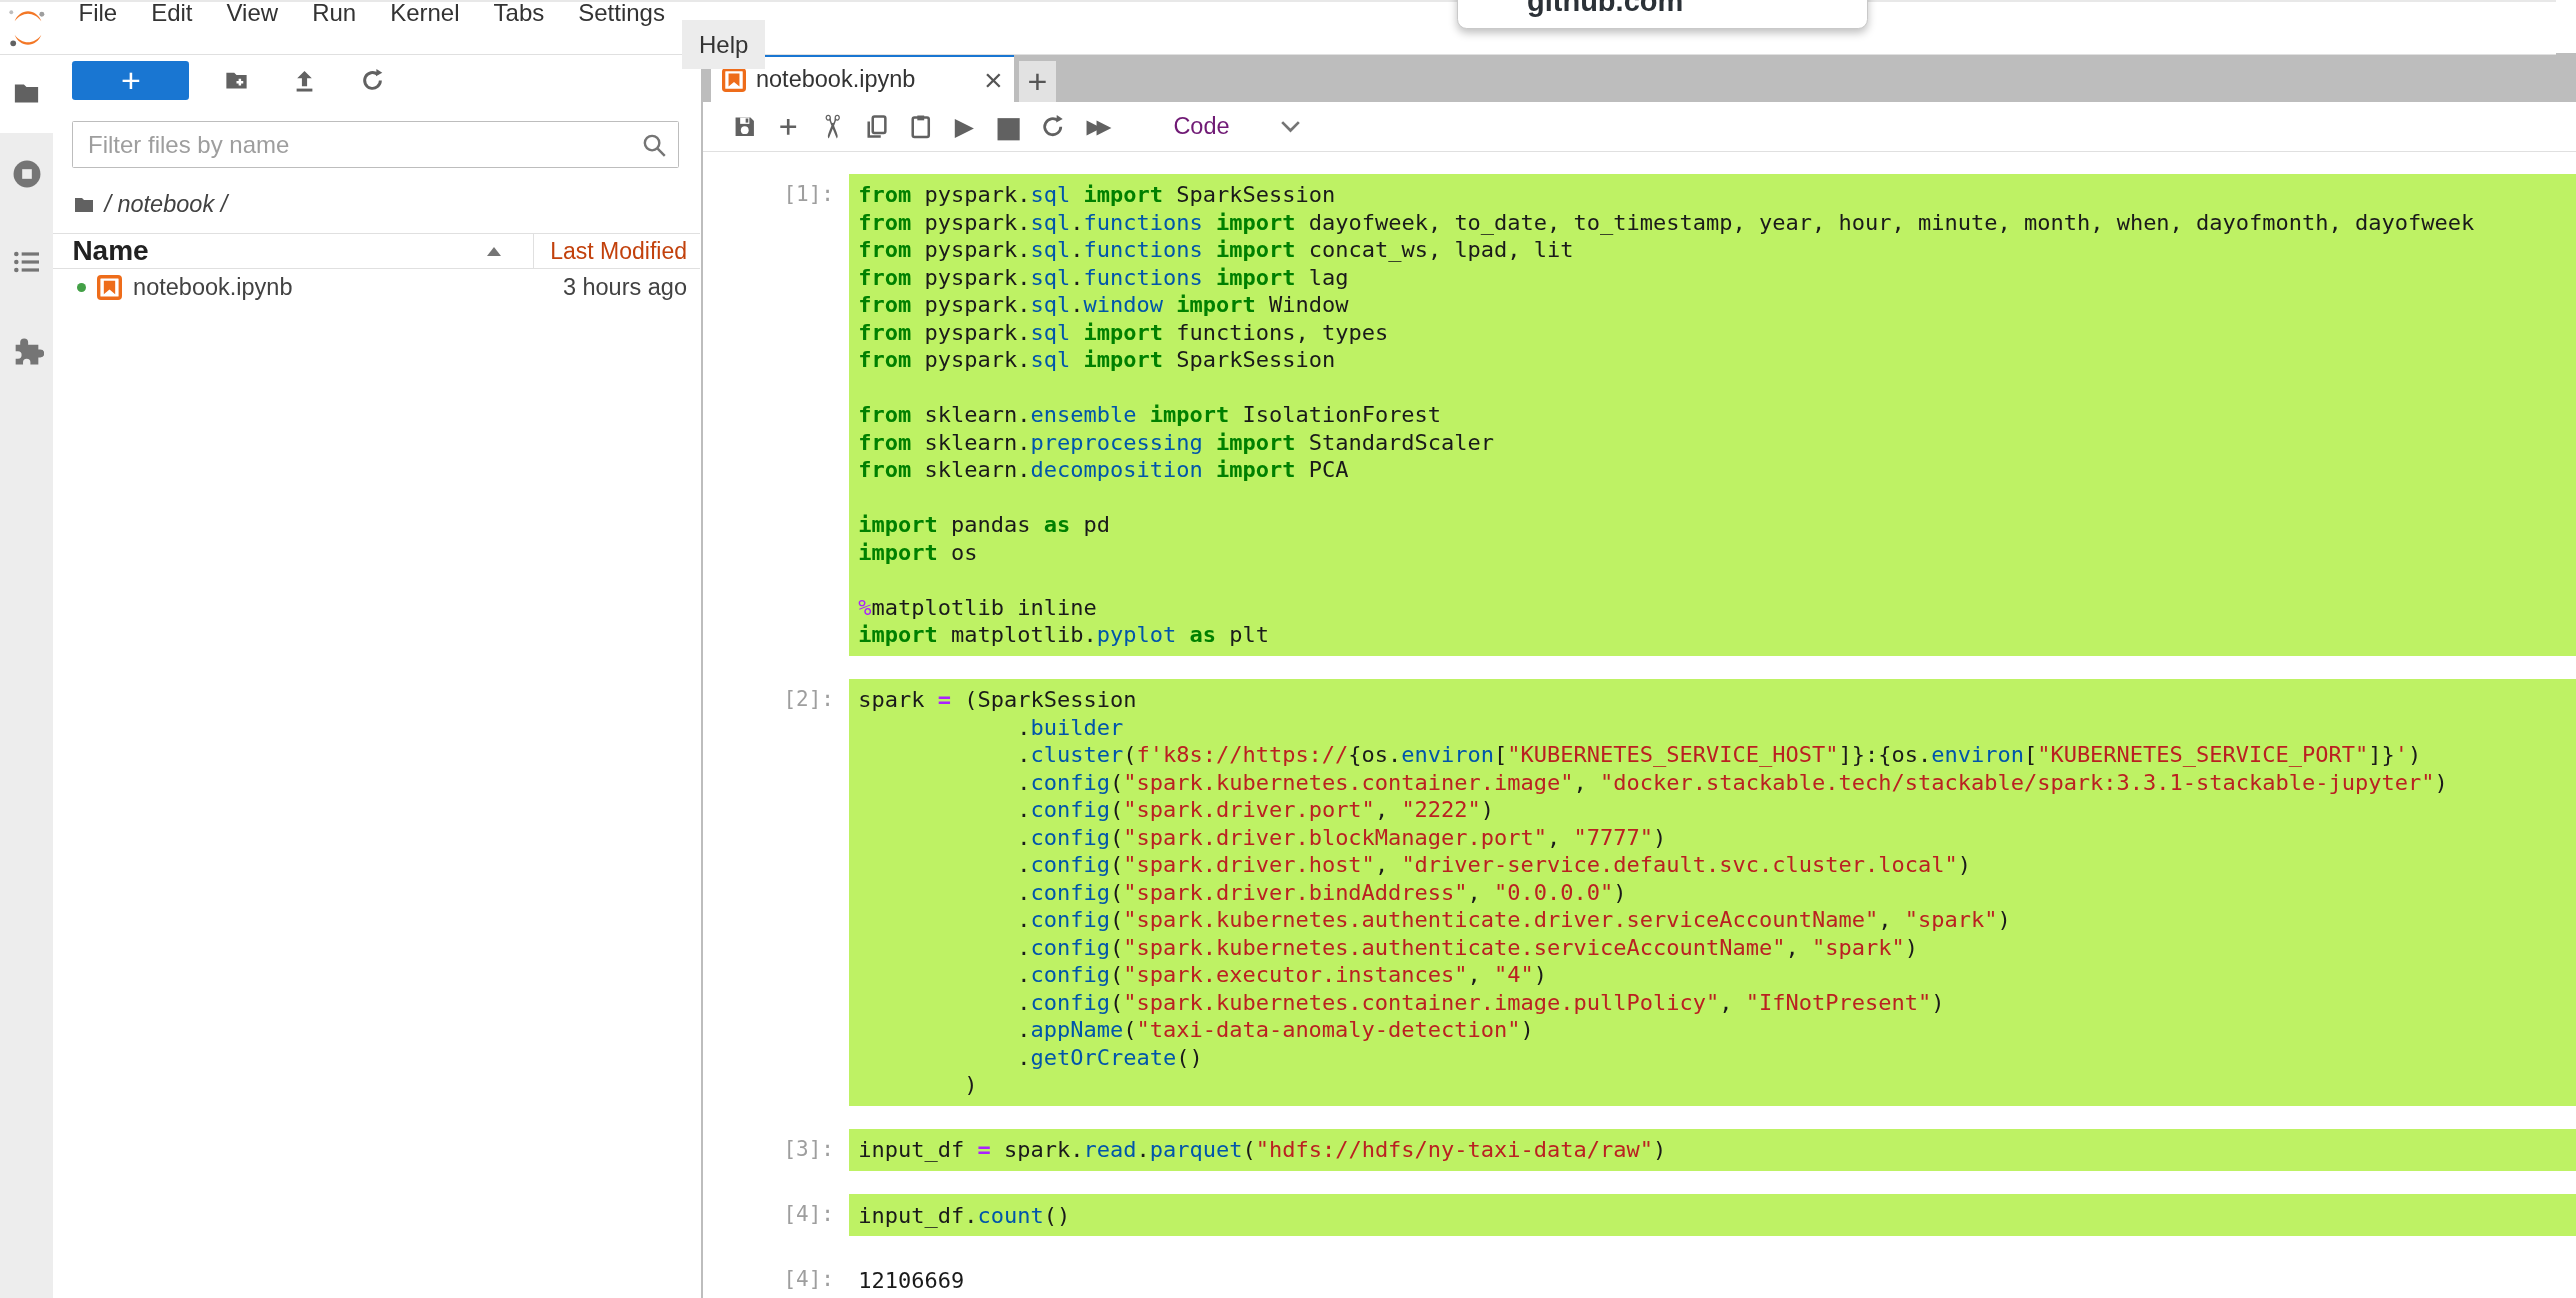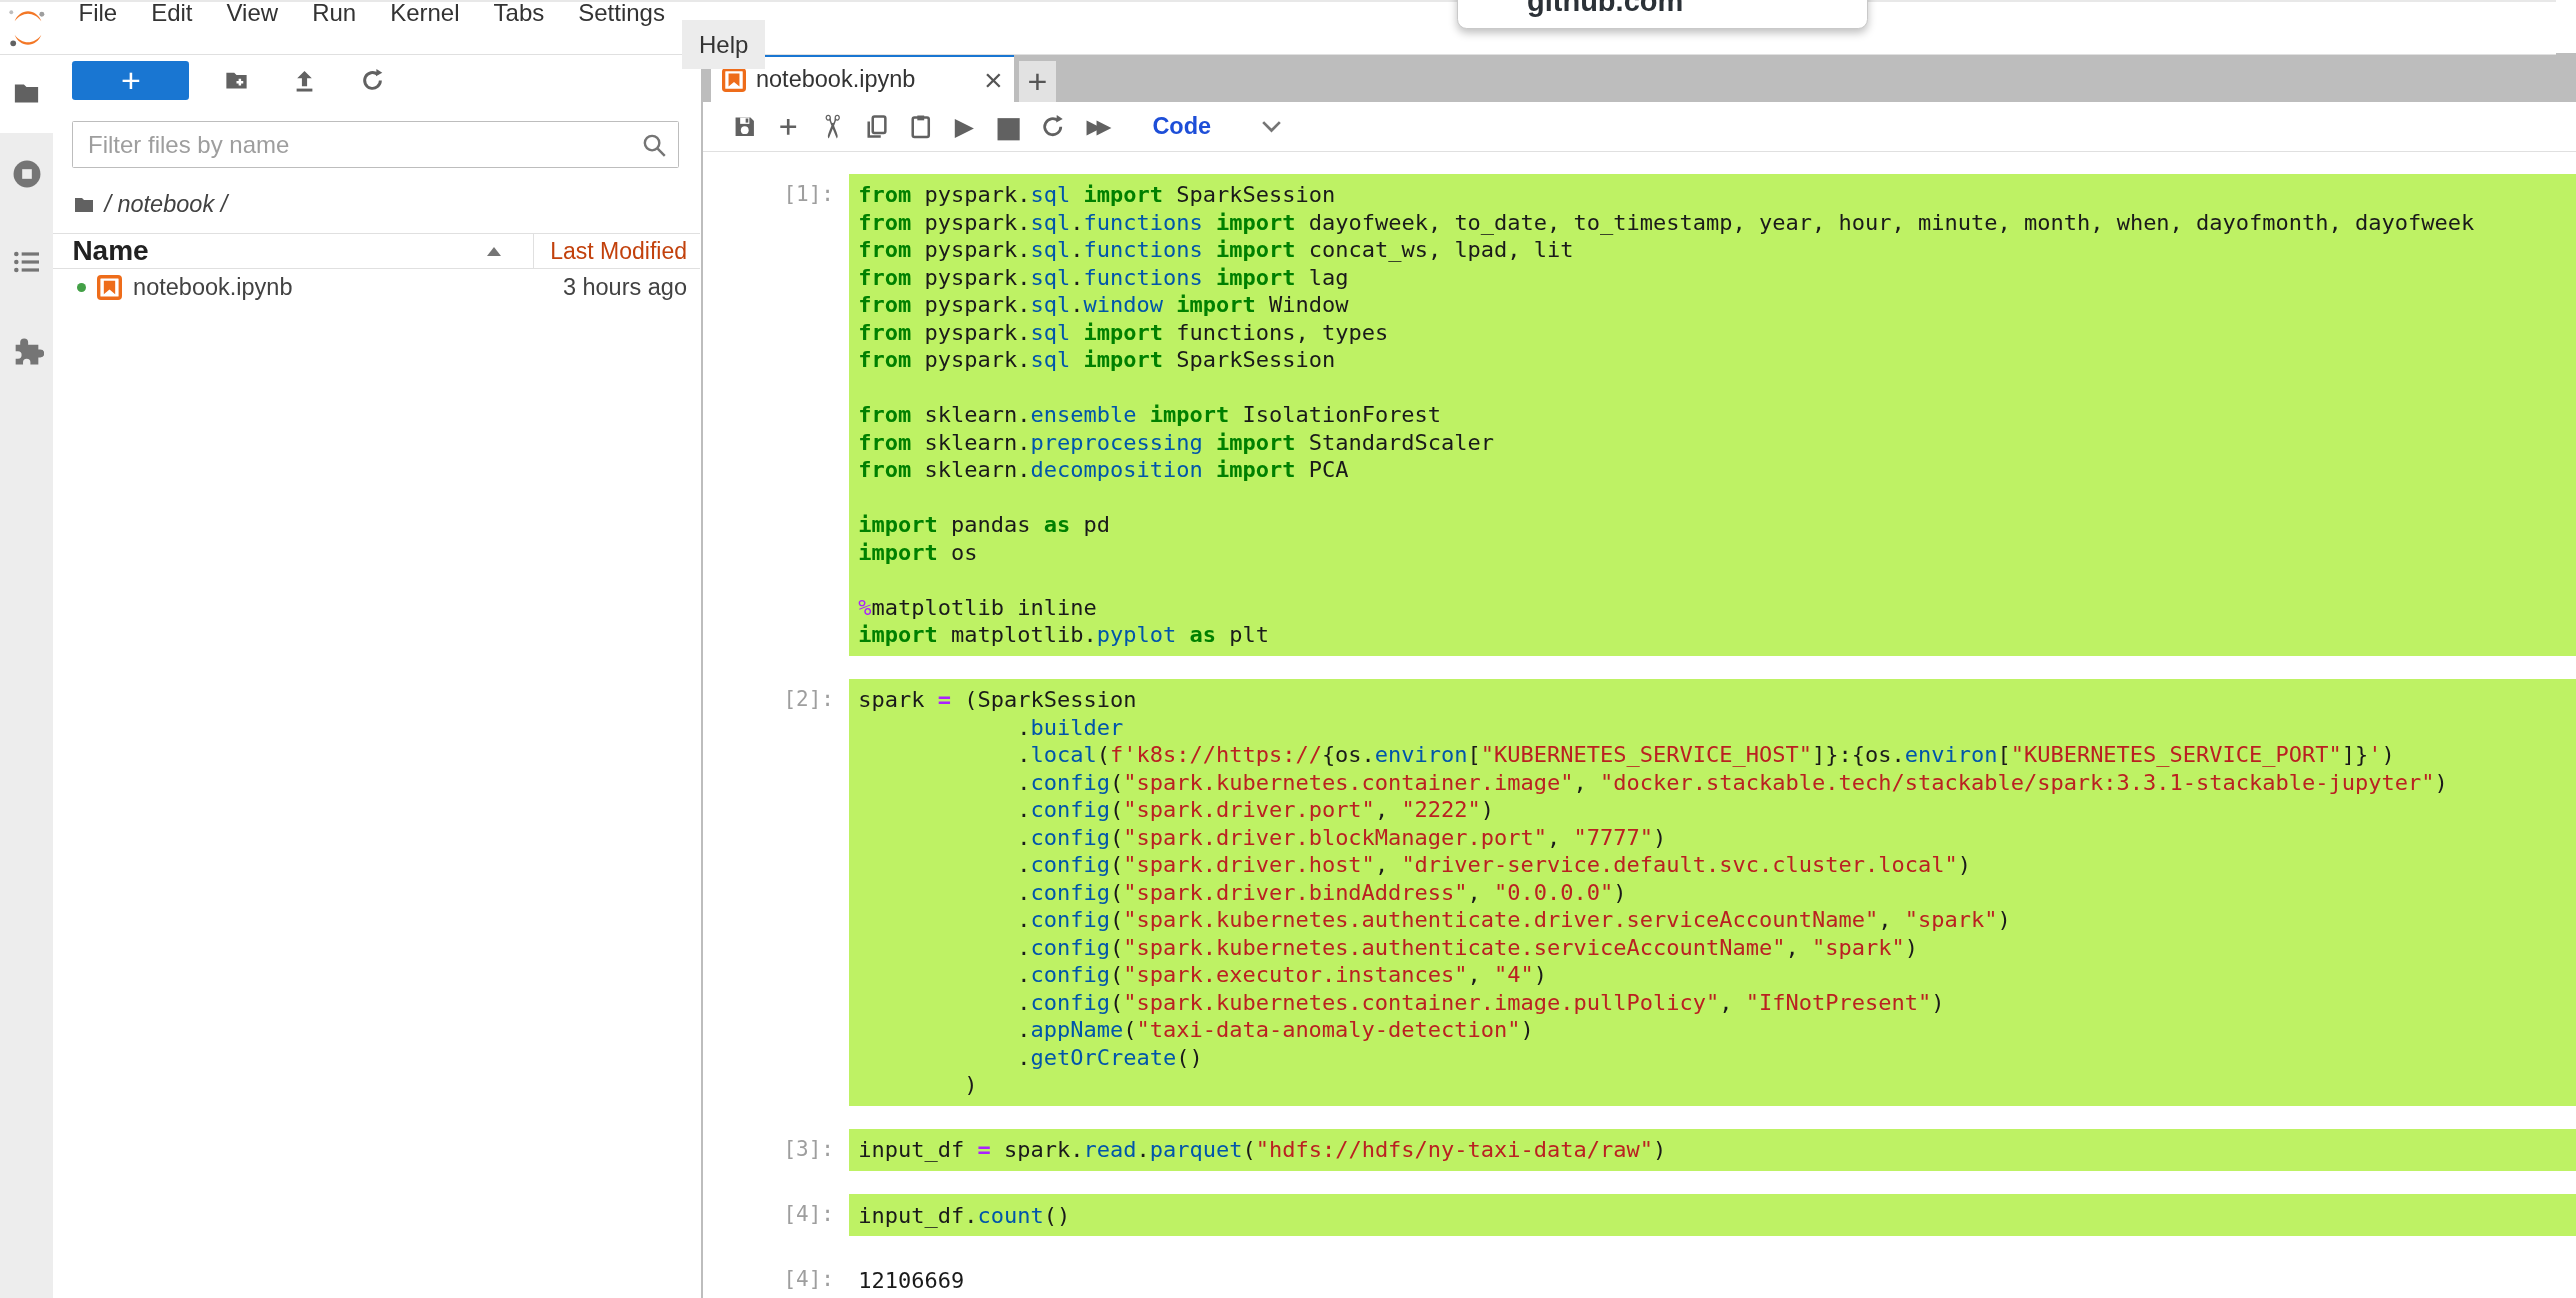--- a/index.html
+++ b/index.html
@@ -57,21 +57,21 @@
   #tab .title{font-size:23.5px;color:#333;margin-left:9.7px;}
   #tab .close{margin-left:auto;font-size:32px;color:#555;line-height:24px;cursor:pointer;}
   #newtab{margin-left:4.9px;margin-top:8px;width:37px;height:41px;background:#e2e2e2;border:none;
        font-size:34px;color:#555;cursor:pointer;display:flex;align-items:center;justify-content:center;}
   #nb-toolbar{position:absolute;left:0;top:49px;width:100%;height:50px;background:#fff;
        border-bottom:0.8px solid #e0e0e0;display:flex;align-items:center;padding-left:19.4px;box-sizing:border-box;}
   .tb-btn{width:44px;height:37px;background:none;border:none;display:flex;align-items:center;justify-content:center;cursor:pointer;}
   .tb-glyph{font-size:25px;color:#616161;font-family:"DejaVu Sans",sans-serif;}
   #cut-glyph{display:inline-block;transform:rotate(90deg);font-size:32px;}
   #ffwd{letter-spacing:-4.9px;font-size:19.4px;}
-  #celltype{margin-left:34px;font-size:23.5px;color:#1d4ed8;cursor:pointer;font-weight:bold;}
+  #celltype{margin-left:55px;font-size:23.5px;color:#701a75;cursor:pointer;}
   #celltype-chevron{margin-left:50px;cursor:pointer;display:flex;}
   
   #content{position:absolute;left:0;top:100px;right:0;bottom:0;background:#fff;overflow:hidden;padding-top:21px;}
   .cell{display:flex;margin-bottom:23px;}
   .prompt{width:131px;flex:0 0 131px;text-align:right;padding-right:14.6px;padding-top:8px;
           font-family:"DejaVu Sans Mono",monospace;font-size:21px;color:#9e9e9e;}
   .inarea{flex:1;background:#bef264;padding:7.3px 8px 7.3px 9.7px;}
   .cell.output .inarea{background:transparent;}
   .inarea pre{margin:0;font-family:"DejaVu Sans Mono",monospace;font-size:22px;line-height:27.5px;
           color:#1a1a1a;white-space:pre;}
@@ -289,21 +289,21 @@
 
 <span class="tm">%</span><span>matplotlib inline</span>
 <span class="tk">import</span><span> matplotlib.</span><span class="tp">pyplot</span><span> </span><span class="tk">as</span><span> plt</span></pre>
           </div>
         </div>
         <div class="cell">
           <div class="prompt">[2]:</div>
           <div class="inarea">
             <pre><span>spark </span><span class="to">=</span><span> (SparkSession</span>
 <span>            .</span><span class="tp">builder</span>
-<span>            .</span><span class="tp">local</span><span>(</span><span class="ts">f'k8s://https://</span><span>{os.</span><span class="tp">environ</span><span>[</span><span class="ts">"KUBERNETES_SERVICE_HOST"</span><span>]}:{os.</span><span class="tp">environ</span><span>[</span><span class="ts">"KUBERNETES_SERVICE_PORT"</span><span>]}</span><span class="ts">'</span><span>)</span>
+<span>            .</span><span class="tp">cluster</span><span>(</span><span class="ts">f'k8s://https://</span><span>{os.</span><span class="tp">environ</span><span>[</span><span class="ts">"KUBERNETES_SERVICE_HOST"</span><span>]}:{os.</span><span class="tp">environ</span><span>[</span><span class="ts">"KUBERNETES_SERVICE_PORT"</span><span>]}</span><span class="ts">'</span><span>)</span>
 <span>            .</span><span class="tp">config</span><span>(</span><span class="ts">"spark.kubernetes.container.image"</span><span>, </span><span class="ts">"docker.stackable.tech/stackable/spark:3.3.1-stackable-jupyter"</span><span>)</span>
 <span>            .</span><span class="tp">config</span><span>(</span><span class="ts">"spark.driver.port"</span><span>, </span><span class="ts">"2222"</span><span>)</span>
 <span>            .</span><span class="tp">config</span><span>(</span><span class="ts">"spark.driver.blockManager.port"</span><span>, </span><span class="ts">"7777"</span><span>)</span>
 <span>            .</span><span class="tp">config</span><span>(</span><span class="ts">"spark.driver.host"</span><span>, </span><span class="ts">"driver-service.default.svc.cluster.local"</span><span>)</span>
 <span>            .</span><span class="tp">config</span><span>(</span><span class="ts">"spark.driver.bindAddress"</span><span>, </span><span class="ts">"0.0.0.0"</span><span>)</span>
 <span>            .</span><span class="tp">config</span><span>(</span><span class="ts">"spark.kubernetes.authenticate.driver.serviceAccountName"</span><span>, </span><span class="ts">"spark"</span><span>)</span>
 <span>            .</span><span class="tp">config</span><span>(</span><span class="ts">"spark.kubernetes.authenticate.serviceAccountName"</span><span>, </span><span class="ts">"spark"</span><span>)</span>
 <span>            .</span><span class="tp">config</span><span>(</span><span class="ts">"spark.executor.instances"</span><span>, </span><span class="ts">"4"</span><span>)</span>
 <span>            .</span><span class="tp">config</span><span>(</span><span class="ts">"spark.kubernetes.container.image.pullPolicy"</span><span>, </span><span class="ts">"IfNotPresent"</span><span>)</span>
 <span>            .</span><span class="tp">appName</span><span>(</span><span class="ts">"taxi-data-anomaly-detection"</span><span>)</span>

